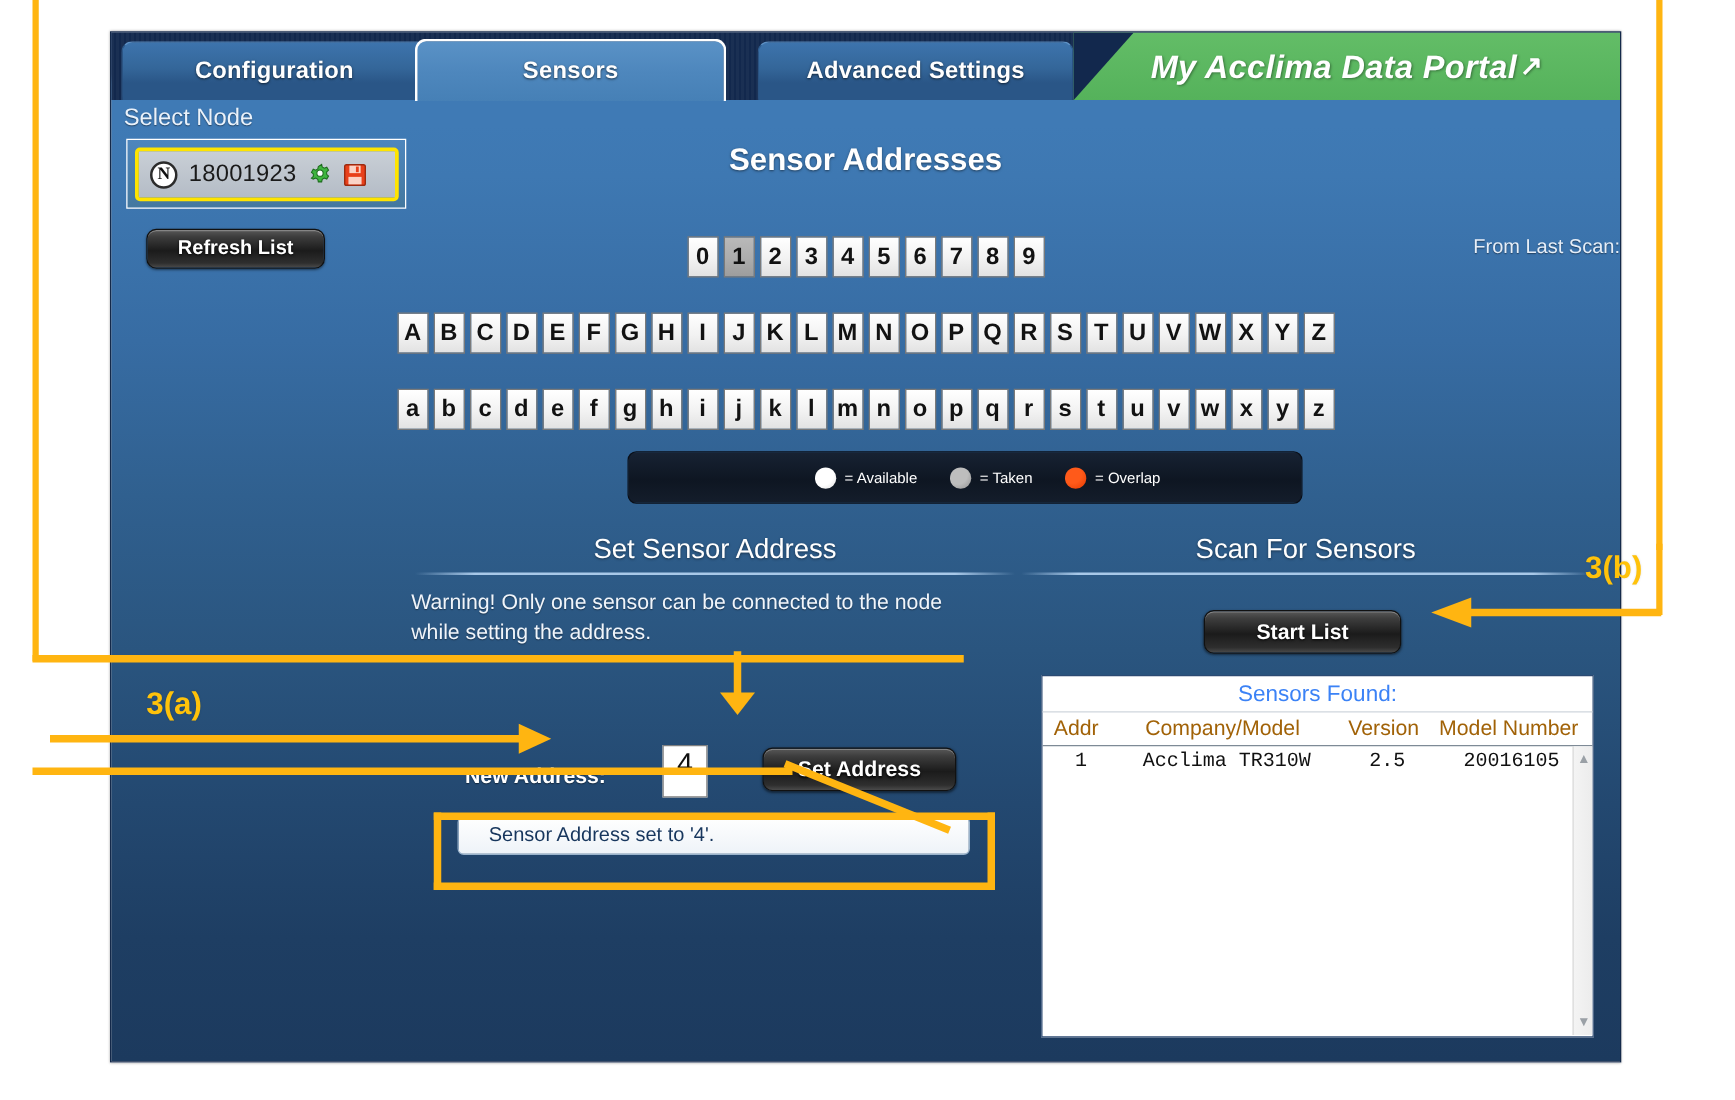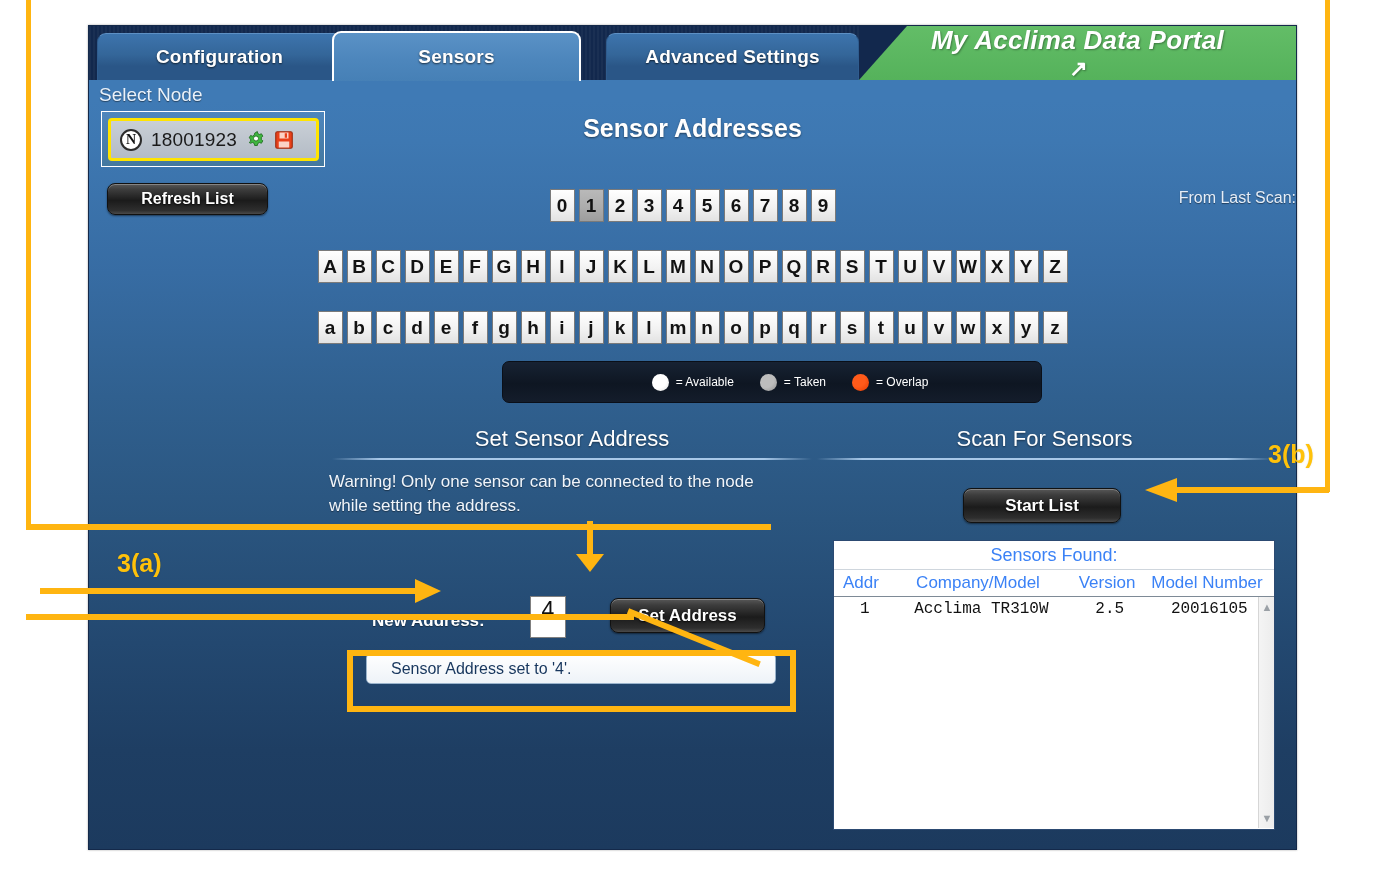--- a/index.html
+++ b/index.html
@@ -72,21 +72,20 @@
   .brand {
     position: absolute;
     left: 770px; top: 0; right: 0; height: 54px;
     background: #5cb860;
     background: linear-gradient(180deg,#63bd67 0%, #55b25b 100%);
     display: flex; align-items: center; justify-content: center;
     color: #ffffff; font-weight: bold; font-style: italic;
     font-size: 26px;
     text-shadow: 1px 1px 2px rgba(0,0,0,.35);
     letter-spacing: .3px;
-    flex-direction: column;
   }
   .brand-wedge {
     position: absolute; left: 770px; top: 0;
     width: 48px; height: 54px;
     background: #12284d;
     clip-path: polygon(0 0, 100% 0, 0 100%);
     z-index: 2;
   }
   .brand-arrow { margin-left: 2px; font-style: normal; font-size: 22px; }
 
@@ -126,22 +125,22 @@
     background: linear-gradient(180deg,#585858 0%, #3d3d3d 18%, #1b1b1b 55%, #2e2e2e 88%, #4a4a4a 100%);
     border: 1px solid #111;
     border-radius: 8px;
     color: #ffffff; font-weight: bold;
     text-shadow: 0 1px 2px rgba(0,0,0,.9);
     box-shadow: inset 0 1px 0 rgba(255,255,255,.28), 0 1px 2px rgba(0,0,0,.5);
     cursor: pointer;
     display: flex; align-items: center; justify-content: center;
   }
   #refresh-list-button {
-    position: absolute; left: 18px; top: 157px;
-    width: 161px; height: 32px; font-size: 16px;
+    position: absolute; left: 28px; top: 157px;
+    width: 143px; height: 32px; font-size: 16px;
   }
 
   
   .addr-title {
     position: absolute; left: 0; right: 0; top: 88px;
     text-align: center; color: #ffffff;
     font-size: 25px; font-weight: bold;
     text-shadow: 0 1px 2px rgba(0,0,0,.5);
   }
   .addr-sub {
@@ -247,21 +246,21 @@
     background: #ffffff;
     border: 1px solid #2c4a72;
   }
   .st-title {
     height: 29px; display: flex; align-items: center; justify-content: center;
     color: #3b82f6; font-size: 18px;
     border-bottom: 1px solid #cfd6dd;
   }
   .st-head {
     height: 27px; display: flex; align-items: center;
-    color: #3b82f6; font-size: 17px;
+    color: #a16207; font-size: 17px;
     border-bottom: 1px solid #7e8a96;
     padding: 0 0;
   }
   .st-head span { text-align: center; }
   .col-addr    { width: 54px; }
   .col-model   { width: 180px; }
   .col-version { width: 78px; }
   .col-serial  { width: 122px; }
 
   .st-body { position: relative; height: 231px; overflow: hidden; }

